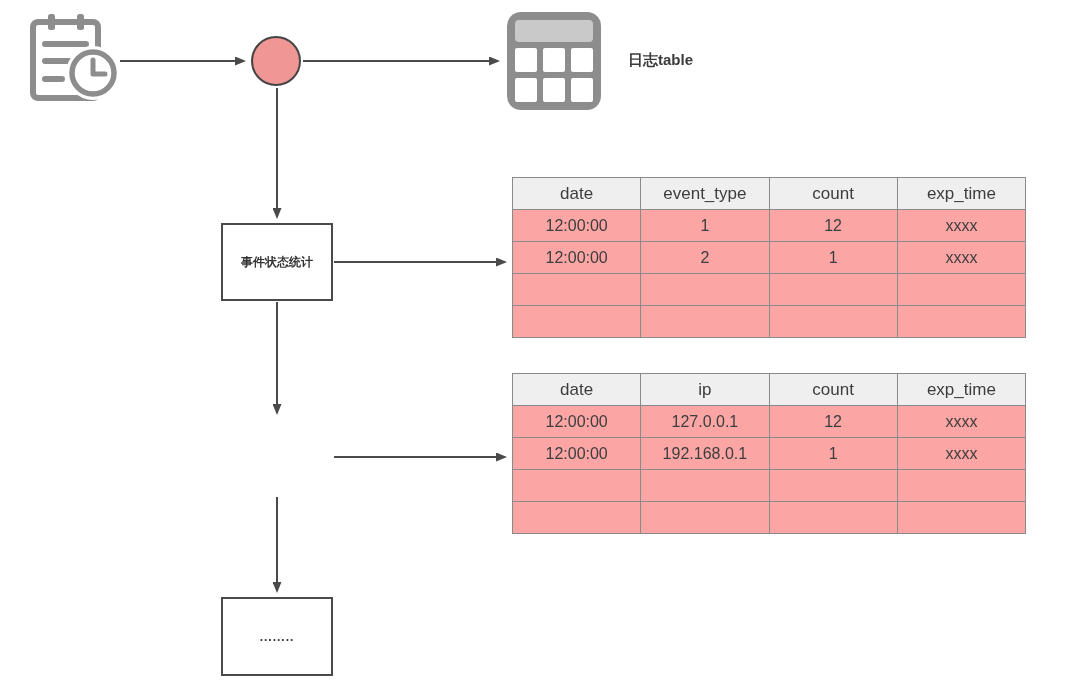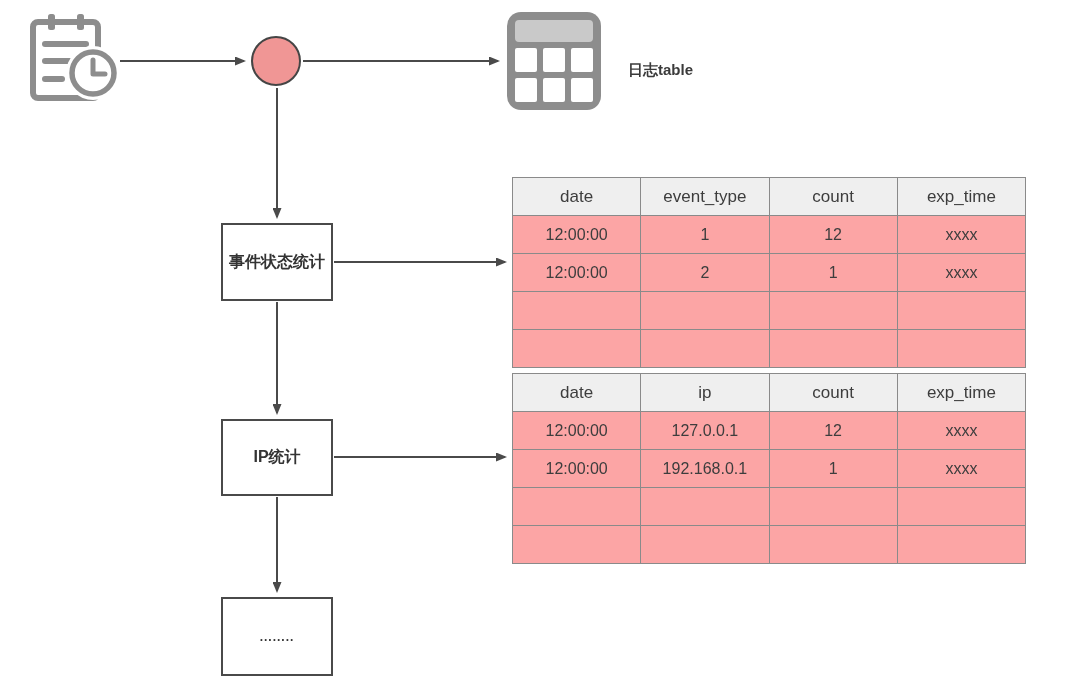--- a/index.html
+++ b/index.html
@@ -14,21 +14,21 @@
   
   .flow-node {
     position: absolute;
     box-sizing: border-box;
     border: 2px solid var(--line, #4a4a4a);
     background: #ffffff;
     display: flex;
     align-items: center;
     justify-content: center;
     font-weight: bold;
-    font-size: 16px;
+    font-size: 12px;
     color: #333333;
     text-align: center;
   }
   #node-event-stats { left: 221px; top: 223px; width: 112px; height: 78px; }
   #node-ip-stats    { left: 221px; top: 419px; width: 112px; height: 77px; }
   #node-more        { left: 221px; top: 597px; width: 112px; height: 79px; font-size: 12px; letter-spacing: 1px; }
 
   
   #junction-circle {
     position: absolute;
@@ -46,39 +46,39 @@
     border-collapse: collapse;
     table-layout: fixed;
     width: 514px;
     color: var(--text, #3d3d3d);
   }
   #table-event { left: 512px; top: 177px; }
   #table-ip    { left: 512px; top: 373px; }
   .data-table th, .data-table td {
     box-sizing: border-box;
     border: 1.5px solid var(--table-border, #8a8a8a);
-    height: 38px;
+    height: 32px;
     text-align: center;
     vertical-align: middle;
     overflow: hidden;
     white-space: nowrap;
   }
   .data-table th {
     background: var(--table-header-bg, #efefef);
     font-weight: normal;
     font-size: 17px;
   }
   .data-table td { background: #fca5a5; font-size: 16px; }
 
   
   .icon-svg { position: absolute; }
   #arrow-layer { position: absolute; left: 0; top: 0; pointer-events: none; }
   #label-log-table {
     position: absolute;
-    left: 628px; top: 61px;
+    left: 628px; top: 51px;
     font-weight: bold;
     font-size: 15px;
     color: #3a3a3a;
   }
 </style>
 </head>
 <body>
 
 <div id="canvas">
 
@@ -120,23 +120,20 @@
     <rect x="10" y="68" width="22" height="24" rx="2" style="fill:#ffffff;"></rect>
     <rect x="38" y="68" width="22" height="24" rx="2" style="fill:#ffffff;"></rect>
     <rect x="66" y="68" width="22" height="24" rx="2" style="fill:#ffffff;"></rect>
   </svg>
 
   <div id="label-log-table">日志table</div>
 
   <div id="node-event-stats" class="flow-node">
     <span>事件状态统计</span>
   </div>
-  <div id="node-ip-stats" class="flow-node">
-    <span>IP统计</span>
-  </div>
   <div id="node-more" class="flow-node">
     <span>........</span>
   </div>
 
   <table id="table-event" class="data-table">
     <thead>
       <tr>
         <th>date</th>
         <th>event_type</th>
         <th>count</th>

